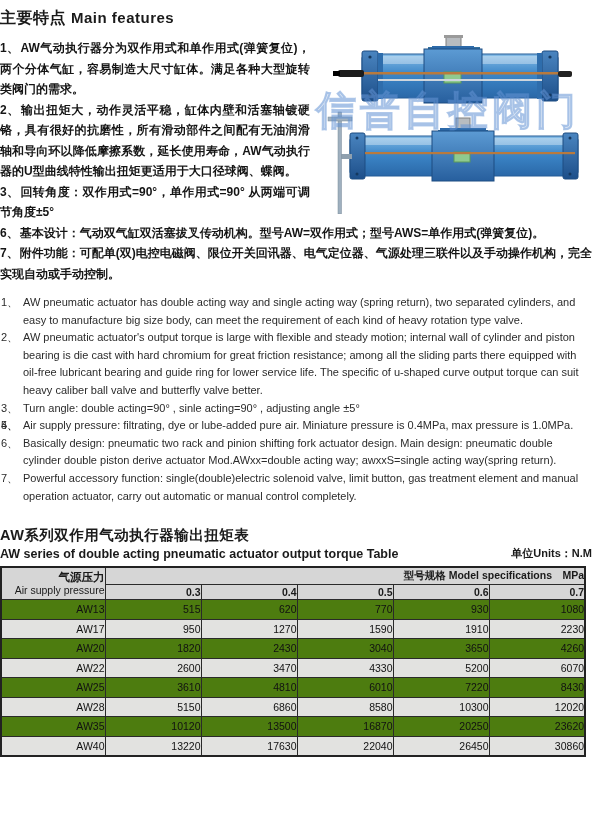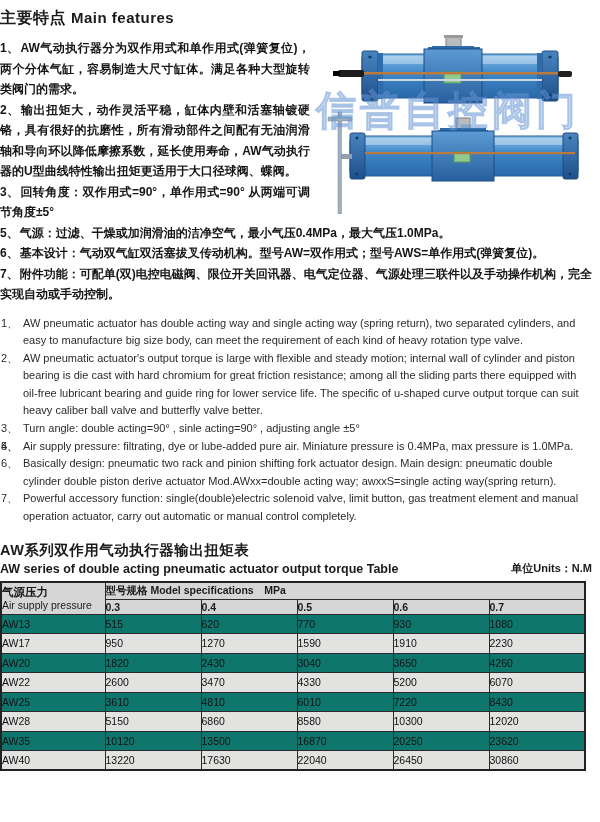--- a/index.html
+++ b/index.html
@@ -34,35 +34,35 @@
   .cn-section { font-size:12px; line-height:20.5px; font-weight:bold; color:#151515; }
   .cn-item { margin:0; text-align:justify; }
   .cn-item .num { margin-right:1px; }
 
   
   .en-section { clear:both; margin-top:10px; font-size:11px; line-height:17.6px; color:#2b2b2b; }
   .en-item { position:relative; padding-left:23px; margin:0; }
   .en-item .num { position:absolute; left:1px; top:0; }
 
   
-  .table-head { margin-top:15px; }
+  .table-head { margin-top:21px; }
   .tbl-title-cn { font-size:14.5px; font-weight:bold; letter-spacing:.5px; }
   .tbl-title-row { display:flex; justify-content:space-between; align-items:flex-end; margin-top:1px; }
   .tbl-title-en { font-size:12.5px; font-weight:bold; }
   .tbl-units { font-size:11px; font-weight:bold;text-align:right; }
 
   
   table.torque { width:584px; border-collapse:collapse; margin-top:5px; table-layout:fixed; border:2px solid #222; }
-  table.torque th, table.torque td { border:1.5px solid #2a2a2a; text-align:left; vertical-align:middle; }
+  table.torque th, table.torque td { border:1.5px solid #2a2a2a; text-align:right; vertical-align:middle; }
   table.torque thead th { background:#d6d6d6; font-size:10.5px; padding:1px 0; }
   .row-header-cn { font-size:11.5px; font-weight:bold; line-height:13px; }
   .row-header-en { font-size:10.5px; font-weight:normal; line-height:12px; }
   .group-header { font-size:11px; font-weight:bold; height:15px; }
   #pressure-row th { font-weight:bold; height:15px; }
-  #torque-tbody td { height:19.5px; font-size:10.5px; font-weight:normal; color:#111; background:#0f766e; }
+  #torque-tbody td { height:19.5px; font-size:10.5px; font-weight:normal; color:#111; background:#4d7c0f; }
   #torque-tbody tr:nth-child(even) td { background:#e2e2e0; }
 </style>
 </head>
 <body>
 
 <div class="page">
 
   <h1 class="page-title"><span>主要特点</span> <span class="en">Main features</span></h1>
 
   <div class="cn-section">
@@ -129,21 +129,20 @@
             <circle cx="250" cy="62" r="1.5" fill="#14385f"></circle>
         </g>
       </svg>
       <div class="watermark">信普自控阀门</div>
     </div>
 
     <div id="cn-list">
         <p class="cn-item"><span class="num">1、</span><span>AW气动执行器分为双作用式和单作用式(弹簧复位)，两个分体气缸，容易制造大尺寸缸体。满足各种大型旋转类阀门的需求。</span></p>
         <p class="cn-item"><span class="num">2、</span><span>输出扭矩大，动作灵活平稳，缸体内壁和活塞轴镀硬铬，具有很好的抗磨性，所有滑动部件之间配有无油润滑轴和导向环以降低摩擦系数，延长使用寿命，AW气动执行器的U型曲线特性输出扭矩更适用于大口径球阀、蝶阀。</span></p>
         <p class="cn-item"><span class="num">3、</span><span>回转角度：双作用式=90°，单作用式=90° 从两端可调节角度±5°</span></p>
-        <p class="cn-item"><span class="num">5、</span><span>气源：过滤、干燥或加润滑油的洁净空气，最小气压0.4MPa，最大气压1.0MPa。</span></p>
         <p class="cn-item"><span class="num">6、</span><span>基本设计：气动双气缸双活塞拔叉传动机构。型号AW=双作用式；型号AWS=单作用式(弹簧复位)。</span></p>
         <p class="cn-item"><span class="num">7、</span><span>附件功能：可配单(双)电控电磁阀、限位开关回讯器、电气定位器、气源处理三联件以及手动操作机构，完全实现自动或手动控制。</span></p>
       </div>
   </div>
 
   <div class="en-section" id="en-list">
       <p class="en-item"><span class="num">1、</span><span>AW pneumatic actuator has double acting way and single acting way (spring return), two separated cylinders, and easy to manufacture big size body, can meet the requirement of each kind of heavy rotation type valve.</span></p>
       <p class="en-item"><span class="num">2、</span><span>AW pneumatic actuator's output torque is large with flexible and steady motion; internal wall of cylinder and piston bearing is die cast with hard chromium for great friction resistance; among all the sliding parts there equipped with oil-free lubricant bearing and guide ring for lower service life. The specific of u-shaped curve output torque can suit heavy caliber ball valve and butterfly valve better.</span></p>
       <p class="en-item"><span class="num">3、</span><span>Turn angle: double acting=90° , sinle acting=90° , adjusting angle ±5°</span></p>
       <p class="en-item"><span class="num">4、</span></p>

